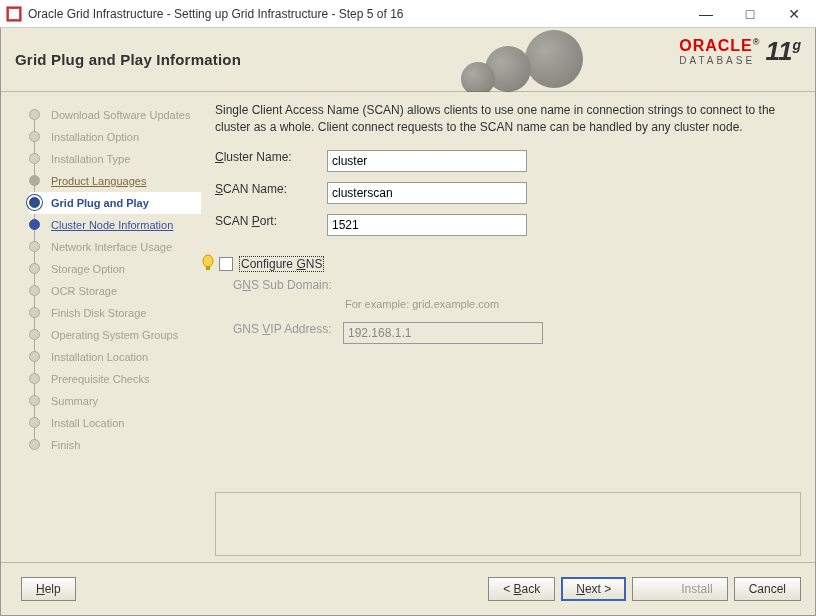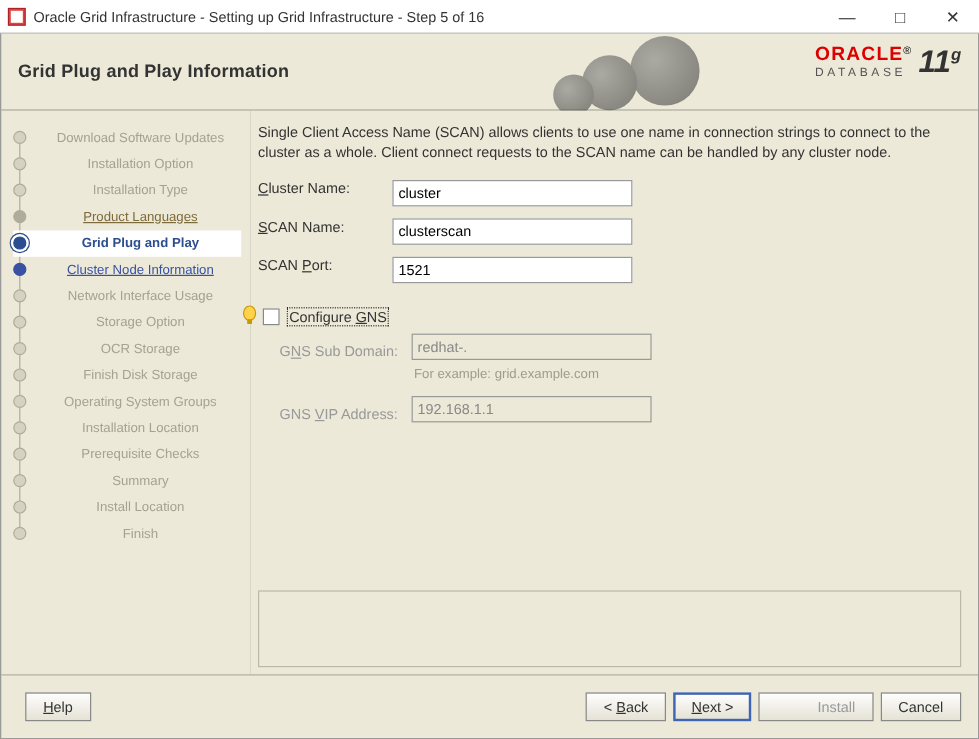--- a/index.html
+++ b/index.html
@@ -21,21 +21,21 @@
 .database-sub { font-size: 10px; color: #555; letter-spacing: 3px; }
 .eleven-g { font-size: 26px; font-weight: bold; color: #333; font-style: italic; }
 .eleven-g sup { font-size: 14px; font-style: italic; }
 .gear-deco { position: absolute; right: 200px; top: 0; width: 160px; height: 64px; overflow: hidden; opacity: 0.55; }
 .gear { position: absolute; border-radius: 50%; background: radial-gradient(circle at 35% 35%, #777, #222); }
 .gear1 { width: 58px; height: 58px; left: 70px; top: 2px; }
 .gear2 { width: 46px; height: 46px; left: 30px; top: 18px; }
 .gear3 { width: 34px; height: 34px; left: 6px; top: 34px; }
 
 .main-area { flex: 1; display: flex; }
-.sidebar { width: 208px; background: #ece9d8; padding: 12px 8px 12px 10px; text-align: center; }
+.sidebar { width: 208px; background: #ece9d8; padding: 12px 8px 12px 28px; }
 .step-list { list-style: none; position: relative; }
 .step-list::before { content: ""; position: absolute; left: 5px; top: 8px; bottom: 8px; width: 1px; background: #b0ac9a; }
 .step-item { position: relative; padding: 4px 0 4px 22px; font-size: 11px; color: #a6a28f; min-height: 22px; line-height: 14px; }
 .step-dot { position: absolute; left: 0; top: 5px; width: 11px; height: 11px; border-radius: 50%; background: #d6d2c2; border: 1px solid #b0ac9a; }
 .step-item.visited .step-dot { background: #b0ac9a; }
 .step-item.visited { color: #7e6b3b; text-decoration: underline; }
 .step-item.current { background: #fff; color: #2c4d8f; font-weight: bold; }
 .step-item.current .step-dot { background: #2c4d8f; border-color: #2c4d8f; box-shadow: 0 0 0 2px #fff, 0 0 0 3px #2c4d8f; }
 .step-item.visited-link { color: #3951a3; text-decoration: underline; }
 .step-item.visited-link .step-dot { background: #3951a3; border-color:#3951a3; }
@@ -46,21 +46,21 @@
 .form-label { width: 112px; color: #333; font-size: 12px; }
 .form-label .ul { text-decoration: underline; }
 .text-input { width: 200px; height: 22px; border: 1px solid #999; background: #fff; padding: 0 4px; font-size: 12px; font-family: inherit; }
 .text-input.disabled { background: #ece9d8; color: #888; }
 .configure-row { display: flex; align-items: center; margin: 8px 0 4px -14px; }
 .tip-icon { width: 14px; height: 20px; margin-right: 4px; }
 .chk { width: 14px; height: 14px; border: 1px solid #888; background: #fff; margin-right: 6px; }
 .conf-label { font-size: 12px; color: #333; }
 .conf-label .boxed { border: 1px dotted #333; padding: 0 1px; }
 .ul { text-decoration: underline; }
-.sub-form-row { display: flex; align-items: flex-end; margin-bottom: 6px; padding-left: 18px; }
+.sub-form-row { display: flex; align-items: flex-start; margin-bottom: 6px; padding-left: 18px; }
 .sub-label { width: 110px; color: #999; font-size: 12px; }
 .example-text { font-size: 11px; color: #a09c8a; padding-left: 130px; margin-bottom: 12px; }
 
 .bottom-box { border: 1px solid #bcb8a6; height: 64px; background: #ece9d8; margin-top: auto; margin-bottom: 6px; }
 
 .button-bar { height: 53px; background: #ece9d8; border-top: 1px solid #bcb8a6; display: flex; align-items: center; padding: 0 14px; }
 .btn { height: 24px; padding: 0 14px; border: 1px solid #888; background: linear-gradient(#fdfdfd,#e5e2d5); font-size: 12px; font-family: inherit; margin-left: 6px; color: #333; }
 .btn.primary { border: 2px solid #3e64b5; padding: 0 13px; }
 .btn.disabled { color: #999; padding-left: 48px; }
 .spacer { flex: 1; }
@@ -140,21 +140,20 @@
         <svg class="tip-icon" viewBox="0 0 14 20">
             <ellipse cx="7" cy="7" rx="5" ry="6" fill="#ffd24a" stroke="#c79a00"></ellipse>
             <rect x="5" y="12" width="4" height="4" fill="#c79a00"></rect>
           </svg>
         <div class="chk"></div>
         <div class="conf-label"><span class="boxed">Configure <span class="ul">G</span>NS</span></div>
       </div>
 
       <div class="sub-form-row">
         <div class="sub-label">G<span class="ul">N</span>S Sub Domain:</div>
-        <input class="text-input disabled" disabled="" value="redhat-." style="">
       </div>
       <div class="example-text">For example: grid.example.com</div>
       <div class="sub-form-row">
         <div class="sub-label">GNS <span class="ul">V</span>IP Address:</div>
         <input class="text-input disabled" disabled="" value="192.168.1.1" style="">
       </div>
 
       <div class="bottom-box"></div>
     </div>
   </div>

